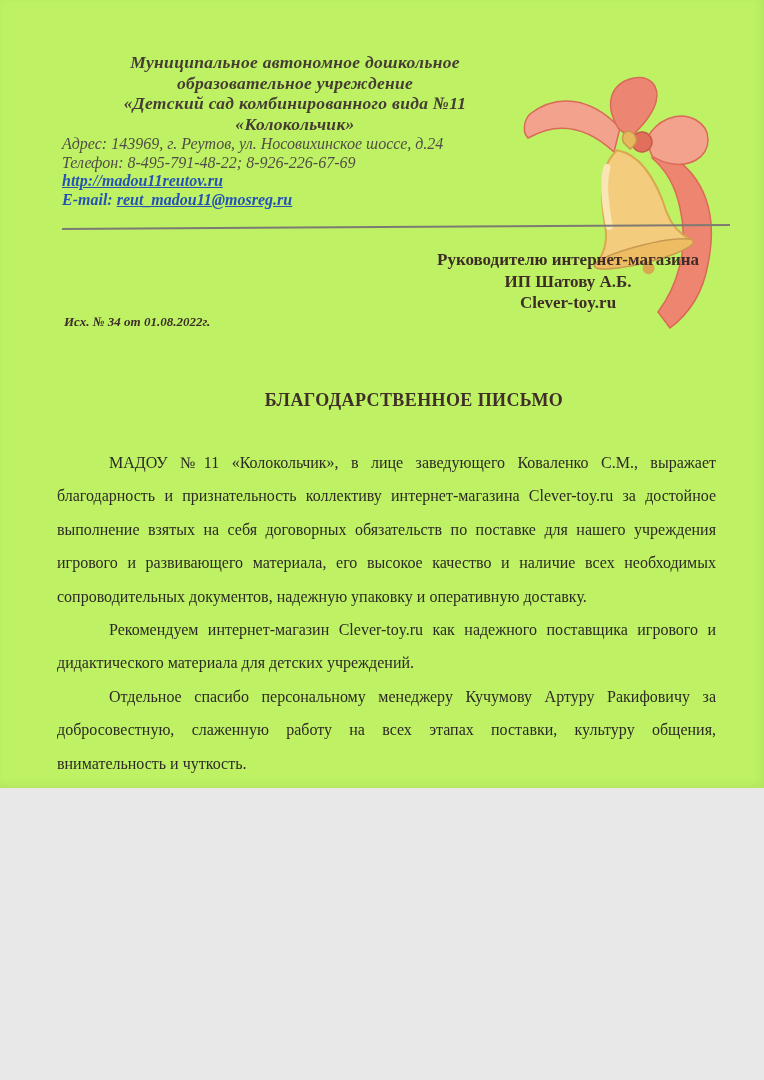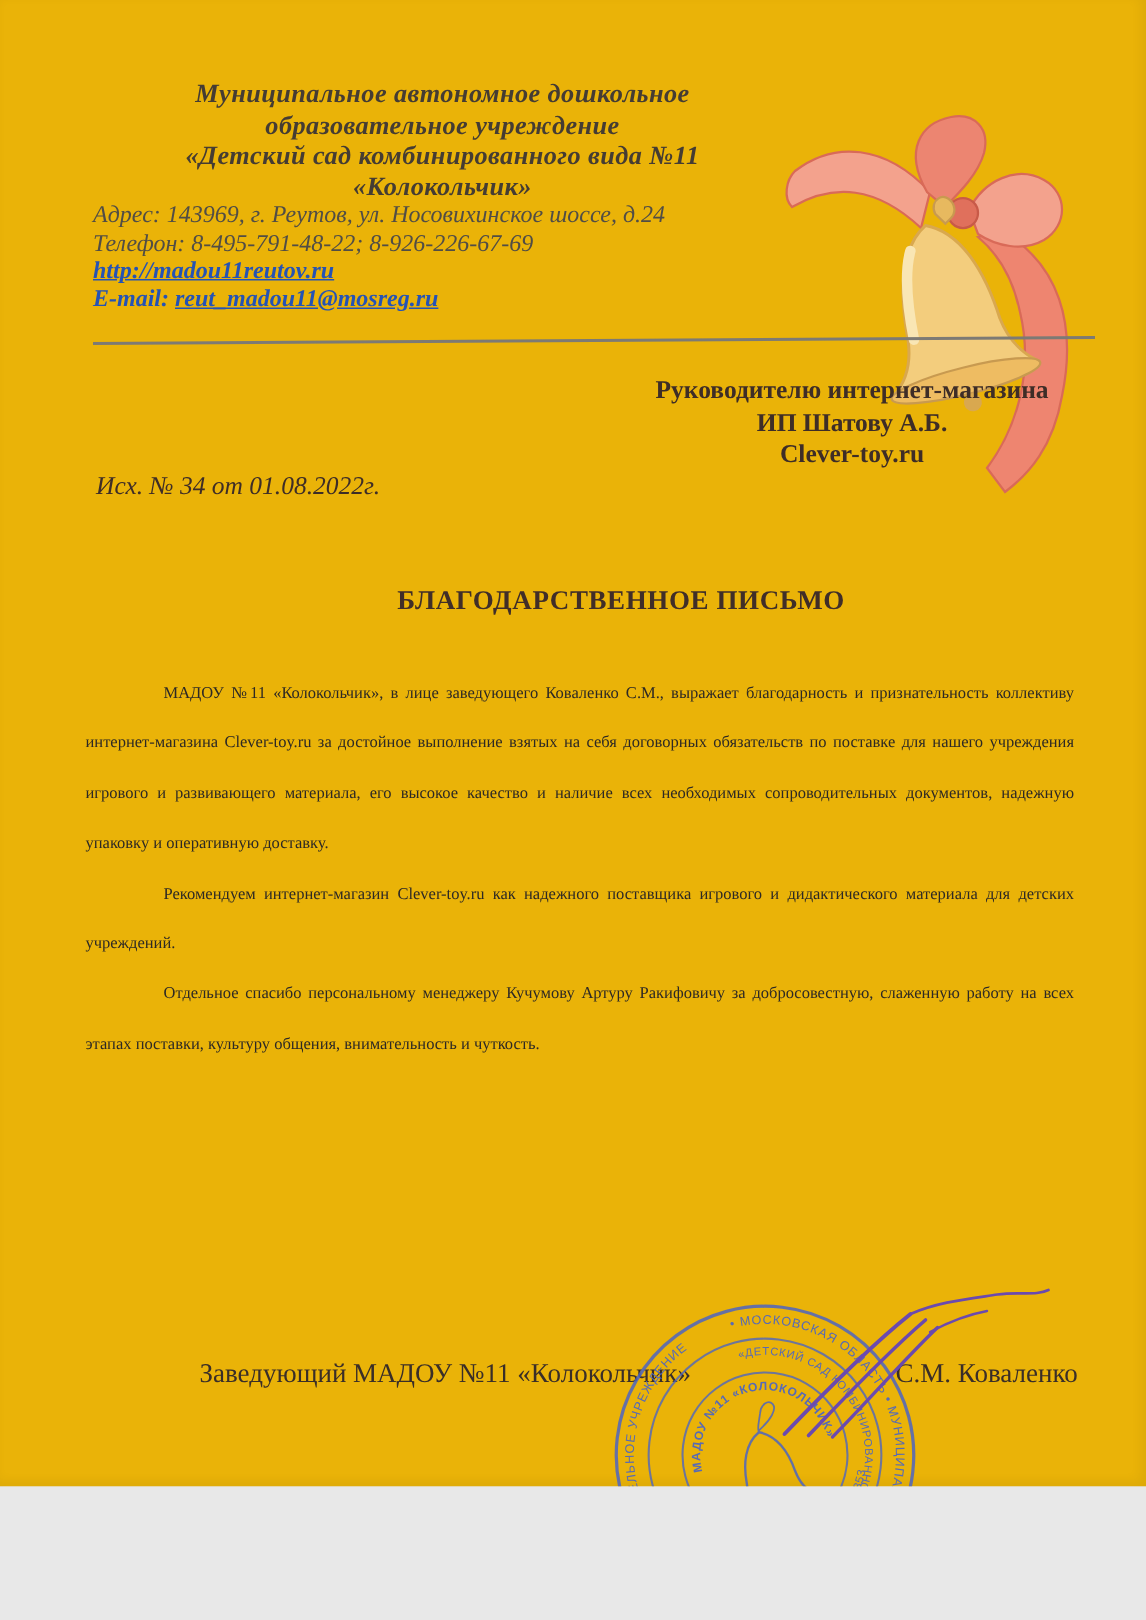--- a/index.html
+++ b/index.html
@@ -1,18 +1,18 @@
 <!DOCTYPE html>
 <html><head>
 <meta charset="utf-8">
 <style>
   html,body{margin:0;padding:0;background:#e8e8e8;}
   .page{
-    position:relative; width:764px; height:991px; overflow:hidden;
-    background:#eab308;
+    position:relative; width:764px; height:788px; overflow:hidden;
+    background:#bef264;
     font-family:"Liberation Serif","DejaVu Serif",serif;
     box-shadow:inset -3px -3px 8px rgba(0,0,0,0.06);
   }
   .abs{position:absolute;}
   
   .org-name{
     left:75px; top:52px; width:440px; text-align:center;
     font-weight:bold; font-style:italic; font-size:17.5px; line-height:20.5px;
     color:#453c33; letter-spacing:0.3px;
   }
@@ -27,30 +27,30 @@
     left:62px; top:226px; width:668px; height:0;
     border-top:2px solid #7d7a74; transform:rotate(-0.35deg);
   }
   
   .addressee{
     left:437px; top:249px; font-weight:bold; font-size:17px; line-height:21.5px;
     color:#3e2d27;
     text-align:center;
   }
   .outgoing-ref{
-    left:64px; top:314px; font-weight:normal; font-style:italic; font-size:17px;
+    left:64px; top:314px; font-weight:bold; font-style:italic; font-size:13px;
     color:#3e2d27;
   }
   .letter-title{
     left:264px; top:390px; width:300px; text-align:center;
     font-weight:bold; font-size:18px; letter-spacing:0.4px; color:#402e28;
   }
   .letter-body{
     left:57px; top:446px; width:659px;
-    font-size:11px; line-height:33.4px; color:#2d2925;
+    font-size:16px; line-height:33.4px; color:#2d2925;
     text-align:justify; z-index:1;
   }
   .letter-body p{ margin:0; text-indent:52px; }
   .signature-row{ left:0; top:905px; width:764px; font-size:18px; color:#3a2e28; z-index:1;}
   .signature-position{ position:absolute; left:133px; top:0; white-space:nowrap;}
   .signatory-name{ position:absolute; left:597px; top:0; white-space:nowrap;}
   .stamp-wrap{ left:402px; top:862px; width:216px; height:216px; z-index:2; opacity:0.92;}
   .handwriting{ left:495px; top:858px; width:210px; height:105px; z-index:3;}
   .bell-decor{ left:518px; top:36px; width:230px; height:300px; z-index:0;}
   .stamp-ring-text{ font-family:"Liberation Sans","DejaVu Sans",sans-serif; fill:#4a64c6;}

